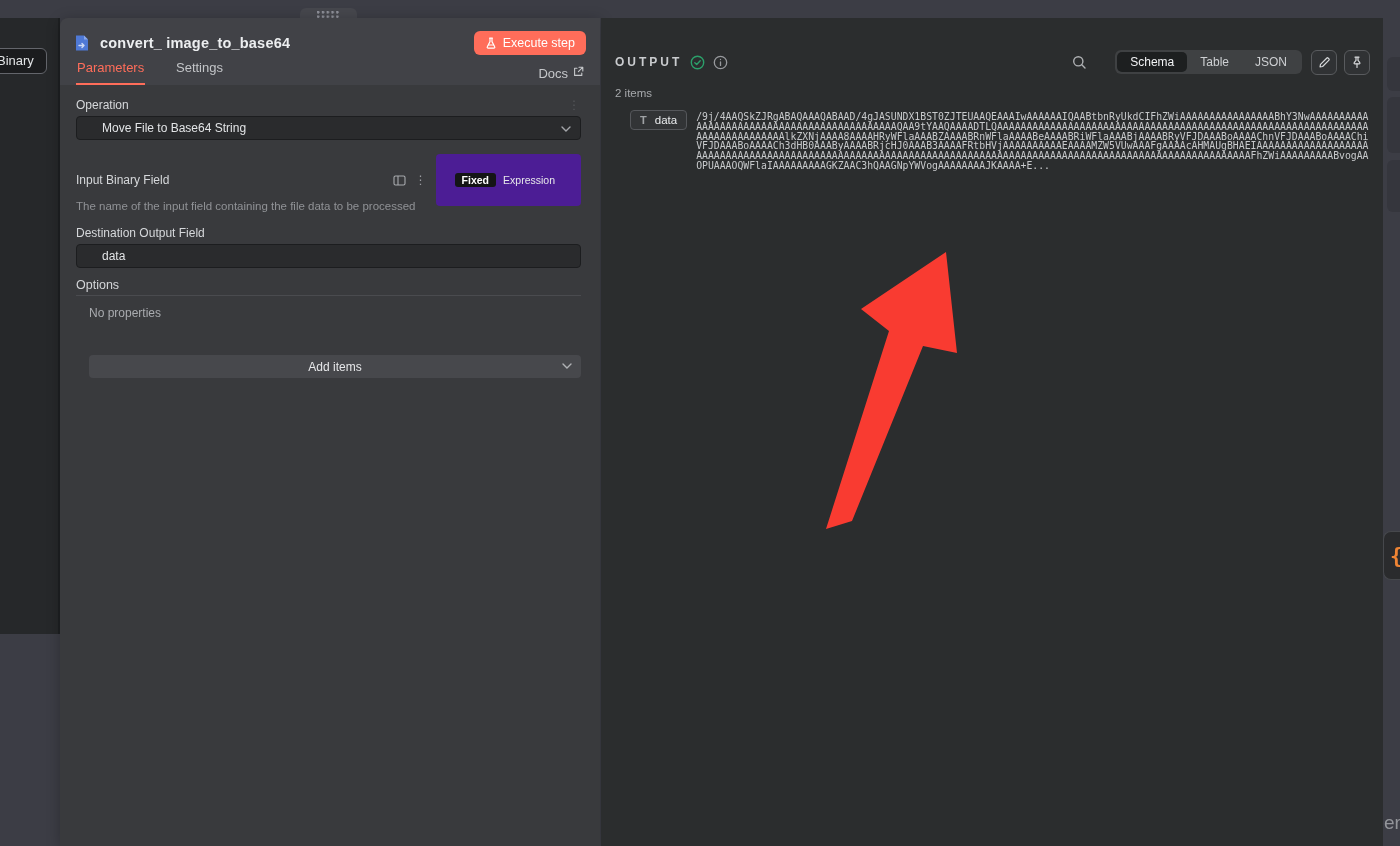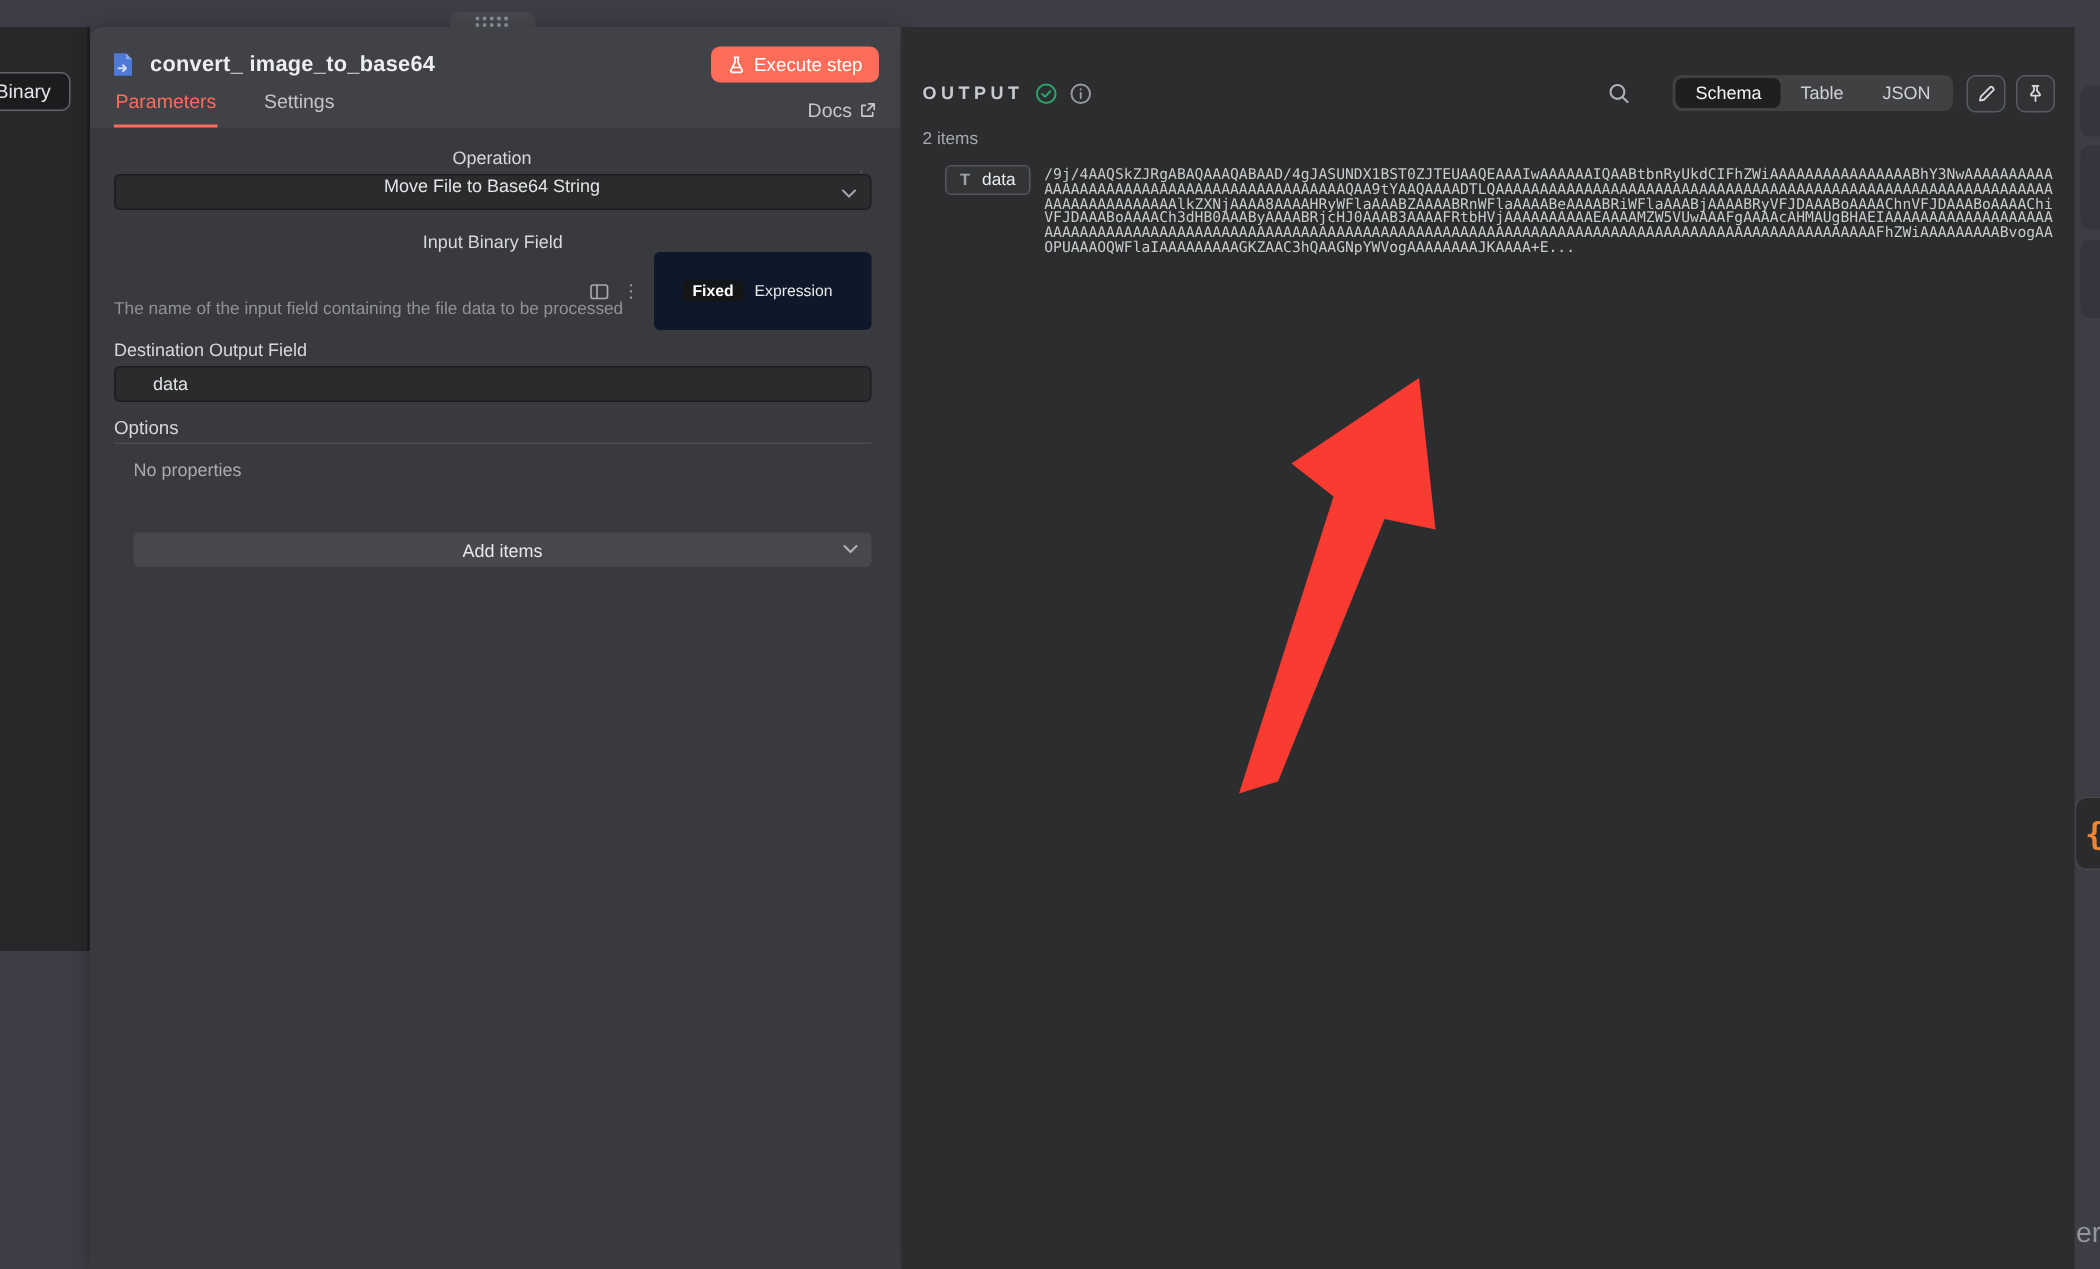--- a/index.html
+++ b/index.html
@@ -47,36 +47,36 @@
   .np-title { margin-left:9px; font-size:14.5px; font-weight:700; color:#eceef0; letter-spacing:.2px; }
   .execute-btn {
     margin-left:auto; height:24px; display:flex; align-items:center; gap:6px;
     background:#ff6d5a; border:none; border-radius:6px; padding:0 11px;
     color:#fff; font-size:12.5px; font-family:inherit; cursor:pointer;
   }
   .np-tabs { position:absolute; left:16px; right:16px; bottom:0; height:28px; font-size:13px; }
   .tab { position:absolute; bottom:0; height:28px; line-height:22px; color:#c3c5c8; cursor:pointer; padding:0 1px; }
   .tab.active { color:#ff6d5a; box-shadow:inset 0 -2px 0 #ff6d5a; }
   .tab-settings { left:99px; }
-  .docs-link { position:absolute; right:0; bottom:4px; display:flex; align-items:center; gap:5px; color:#c6c8cb; font-size:13px; cursor:pointer; }
+  .docs-link { position:absolute; right:0; bottom:4px; display:flex; gap:5px; color:#c6c8cb; font-size:13px; cursor:pointer; }
 
   .field-label { font-size:12px; color:#d6d8db; }
-  .abs { position:absolute;flex-direction:column; }
+  .abs { position:absolute; }
   .ctl {
     background:#2a2b2d; border:1px solid #1c1d1f; border-radius:4px;
     color:#e2e4e6; font-size:12px; font-family:inherit;
     height:24px; width:505px; padding:0 26px 0 25px;
   }
   .select-box { display:flex; align-items:center; cursor:pointer; position:relative; }
   .chev { position:absolute; right:9px; top:9px; }
   .kebab { color:#9b9da1; font-size:12px; letter-spacing:0; line-height:12px; cursor:pointer; }
   .kebab.faint { color:#55575a; }
   .label-row { display:flex; align-items:center; }
   .label-row .right { margin-left:auto; display:flex; align-items:center; gap:9px; }
-  .param-toggle { display:flex; align-items:center; background:#0f172a; border-radius:4px; padding:19px; font-size:10.5px; }
+  .param-toggle { display:flex; align-items:center; background:#4c1d95; border-radius:4px; padding:19px; font-size:10.5px; }
   .param-toggle .seg { padding:1px 7px; border-radius:3px; color:#e7e8ea; cursor:pointer; }
   .param-toggle .seg.active { background:#141516; color:#ffffff; font-weight:700; }
   .help-text { font-size:11.5px; color:#909296; }
   .section-title { font-size:12.5px; color:#d4d6d9; }
   .section-divider { border-bottom:1px solid #4a4b4f; }
   .empty-text { font-size:12px; color:#a9abaf; }
   .add-option-btn {
     position:relative; display:flex; align-items:center; justify-content:center;
     background:#47484c; border:none; border-radius:4px; height:23px;
     color:#e6e7e9; font-size:12px; font-family:inherit; cursor:pointer;

